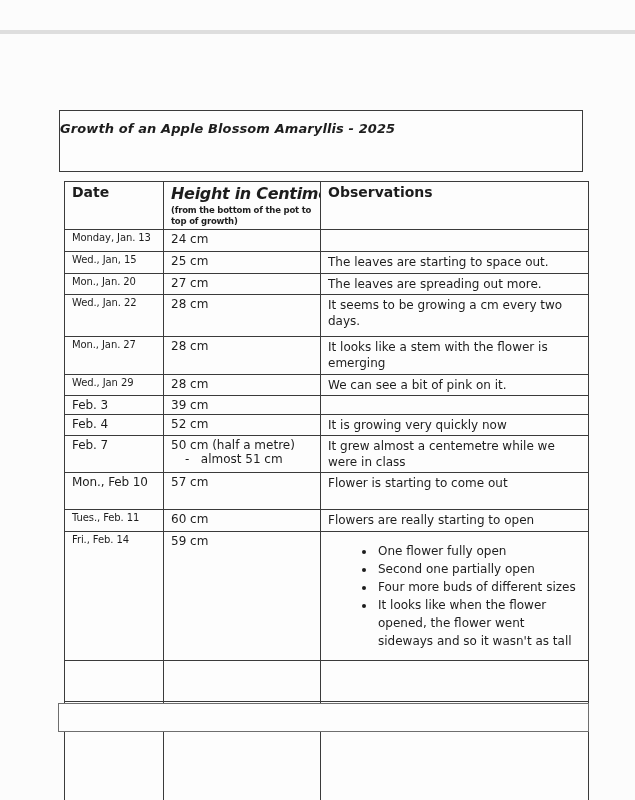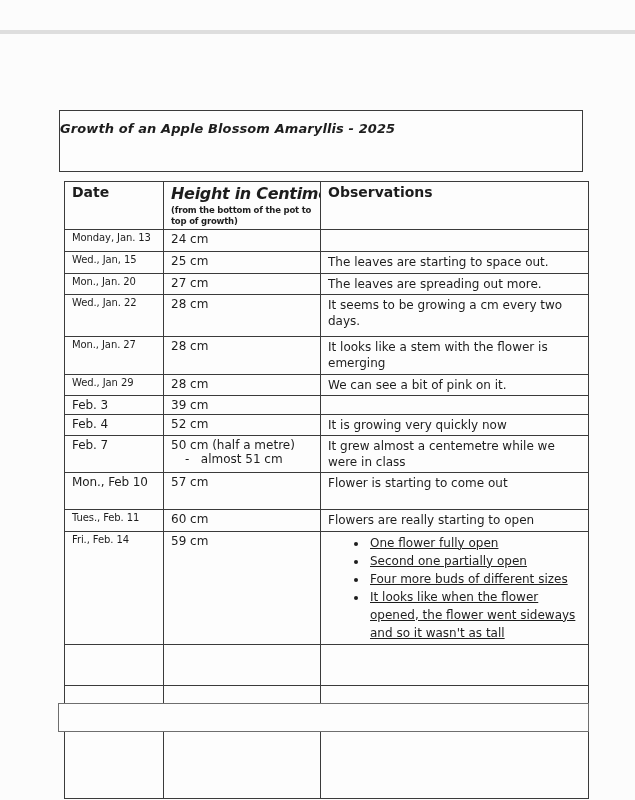--- a/index.html
+++ b/index.html
@@ -46,21 +46,21 @@
   }
   thead tr { height:47px; }
   thead th { text-align:left; padding-top:5px; }
   .th-main { font-size:16px; font-weight:bold; letter-spacing:-0.3px; white-space:nowrap;font-style:italic; }
   .th-date, .th-obs { font-size:14px; font-weight:bold; }
   .th-subnote { font-size:8.5px; font-weight:bold; letter-spacing:-0.2px; line-height:1.3; margin-top:2px; }
   .date-cell { font-size:10px; letter-spacing:-0.1px; white-space:nowrap; padding-left:8px; }
   .height-cell { font-size:12px; padding-left:9px; }
   .obs-cell { font-size:12px; line-height:1.35; }
   .height-sub { white-space:pre-wrap; padding-left:14px; }
-  .obs-bullets { margin:0; padding:0 0 0 40px; list-style:disc;text-decoration:underline; }
+  .obs-bullets { margin:8px; padding:0 0 0 40px; list-style:disc; }
   .obs-bullets li { padding-left:2px; margin:0; line-height:1.5; }
   
   tbody tr:nth-child(1){height:22px} tbody tr:nth-child(2){height:22px}
   tbody tr:nth-child(3){height:18px} tbody tr:nth-child(4){height:42px}
   tbody tr:nth-child(5){height:31px} tbody tr:nth-child(6){height:19px}
   tbody tr:nth-child(7){height:18px} tbody tr:nth-child(8){height:18px}
   tbody tr:nth-child(9){height:24px} tbody tr:nth-child(10){height:37px}
   tbody tr:nth-child(11){height:17px} tbody tr:nth-child(12){height:18px}
   tbody tr:nth-child(13){height:41px} tbody tr:nth-child(14){height:113px}
   tbody tr:nth-child(15){height:17px} tbody tr:nth-child(16){height:15px}

